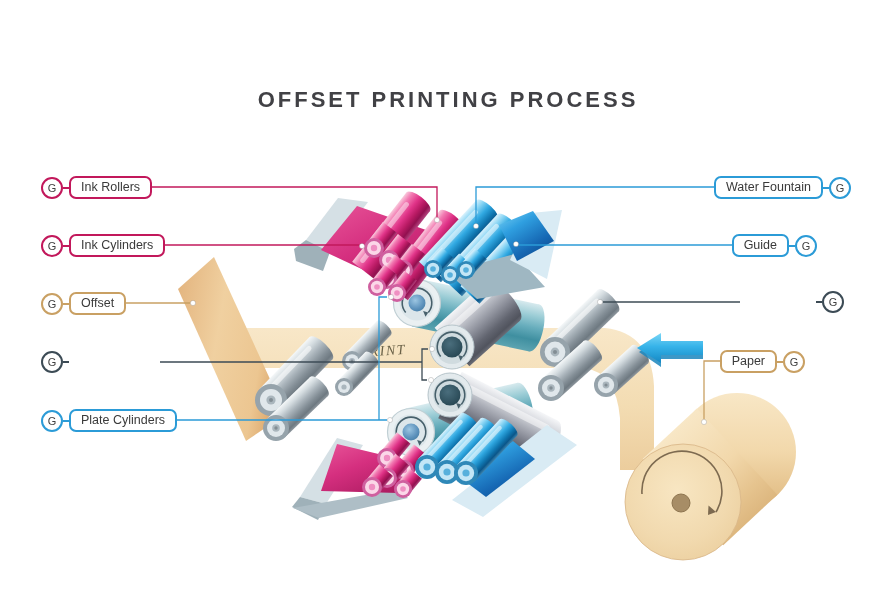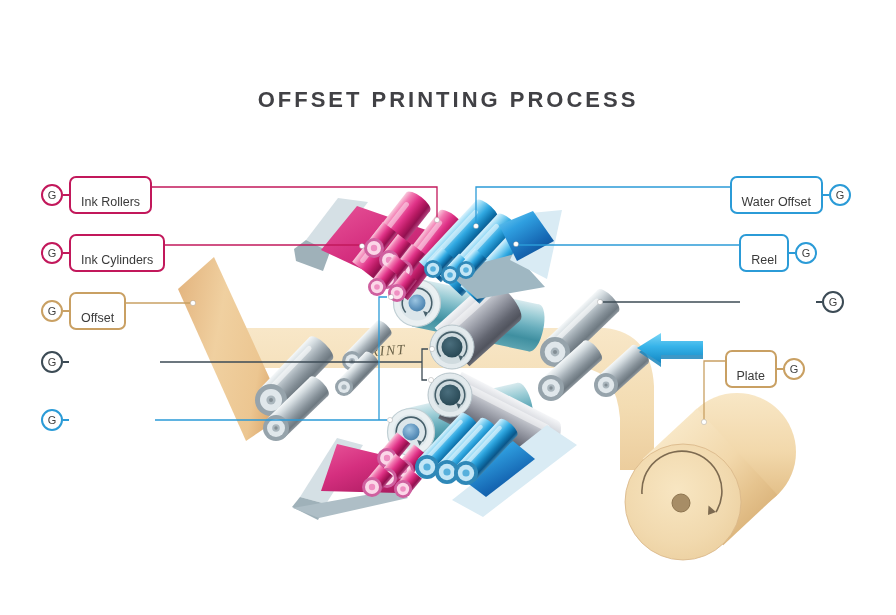--- a/index.html
+++ b/index.html
@@ -6,21 +6,21 @@
   .stage{position:relative;width:896px;height:615px;background:#ffffff;overflow:hidden;
          font-family:"Liberation Sans",sans-serif;border-radius:14px;}
   .title{position:absolute;left:0;right:0;top:87px;text-align:center;
          font-size:22px;font-weight:bold;letter-spacing:3px;color:#414145;z-index:3;}
   svg.diagram{position:absolute;left:0;top:0;z-index:1;}
   .row{position:absolute;display:flex;align-items:center;z-index:2;}
   .badge{flex:none;width:18px;height:18px;border:2px solid var(--c);border-radius:50%;
          background:#fff;font-size:11px;line-height:18px;color:#3f3f3f;text-align:center;}
   .tie{flex:none;width:6px;height:2px;background:var(--c);}
   .box{flex:none;border:2px solid var(--c);border-radius:7px;background:#fff;
-       padding:16px 10px 2px;font-size:12.5px;line-height:16px;color:#3a3a3a;white-space:nowrap;}
+       padding:1px 10px 2px;font-size:12.5px;line-height:16px;color:#3a3a3a;white-space:nowrap;}
   .c-ink{--c:#c2185b;} .c-water{--c:#2b9bd7;} .c-paper{--c:#c9a063;} .c-dark{--c:#3c4b55;}
 </style>
 </head>
 <body>
 
 <div class="stage">
 
   <div class="title">OFFSET PRINTING PROCESS</div>
 
   <svg class="diagram" width="896" height="615" viewBox="0 0 896 615">
@@ -497,35 +497,36 @@
     <span class="box">Offset</span>
   </div>
   <div class="row c-dark" style="left:41px;top:351px">
     <span class="badge">G</span>
     <span class="tie"></span>
   </div>
   <div class="row c-water" style="left:41px;top:409px">
     <span class="badge">G</span>
     <span class="tie"></span>
 
+    <span class="box">Plate Cylinders</span>
   </div>
 
   <div class="row c-water" style="right:45px;top:176px">
-    <span class="box">Water Offset</span>
+    <span class="box">Water Fountain</span>
     <span class="tie"></span>
     <span class="badge">G</span>
   </div>
   <div class="row c-water" style="right:79px;top:234px">
-    <span class="box">Reel</span>
+    <span class="box">Guide</span>
     <span class="tie"></span>
     <span class="badge">G</span>
   </div>
   <div class="row c-dark" style="right:52px;top:291px">
     <span class="tie"></span>
     <span class="badge">G</span>
   </div>
   <div class="row c-paper" style="right:91px;top:350px">
-    <span class="box">Plate</span>
+    <span class="box">Paper</span>
     <span class="tie"></span>
     <span class="badge">G</span>
   </div>
 
 </div>
 
 </body></html>

